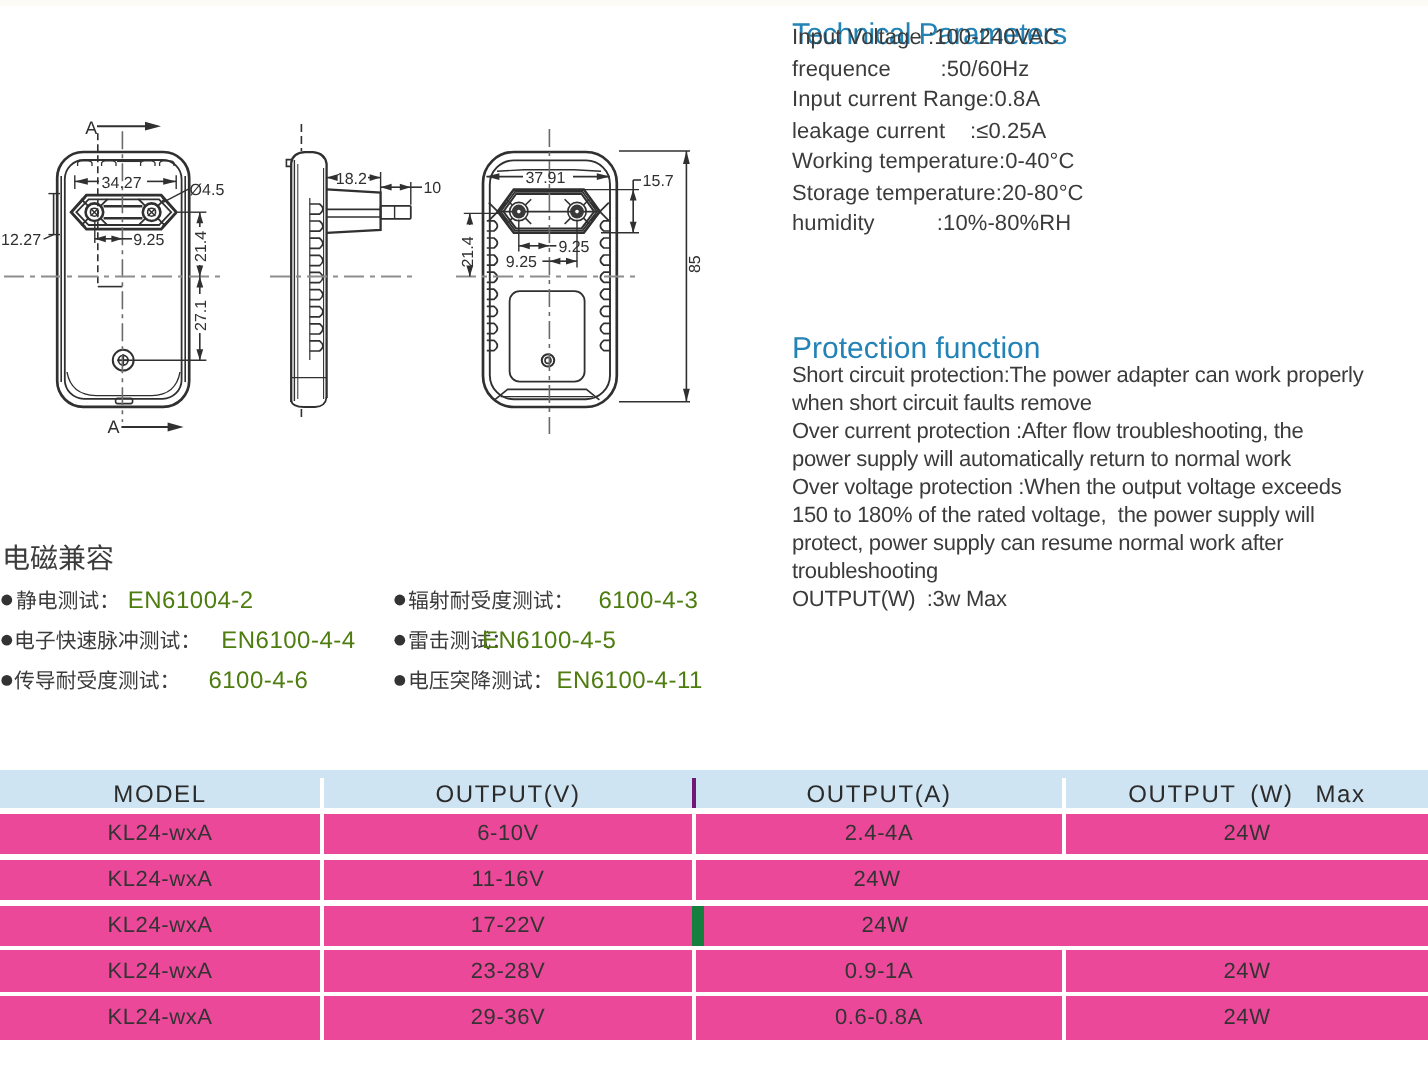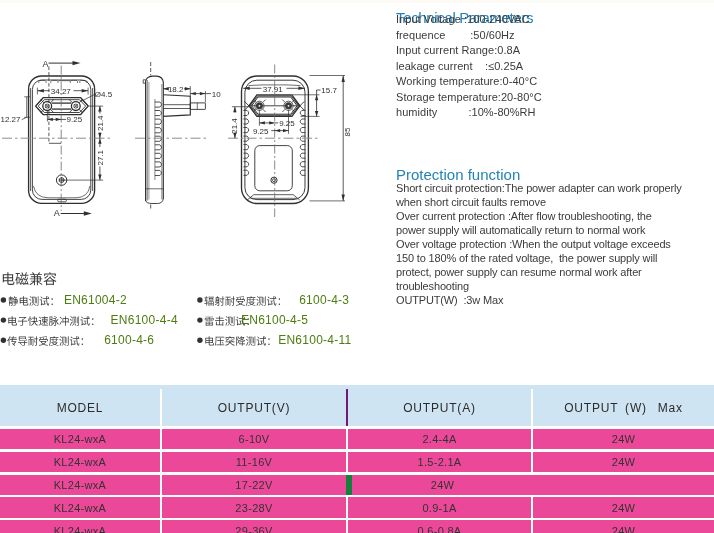--- a/index.html
+++ b/index.html
@@ -1,19 +1,19 @@
 <!DOCTYPE html>
 <html><head><meta charset="utf-8">
 <style>
 html,body{margin:0;padding:0;background:#fff}
 body{width:714px;height:533px;overflow:hidden;font-family:"Liberation Sans",sans-serif;-webkit-font-smoothing:antialiased}
 #page{position:relative;width:714px;height:533px}
 .h{position:absolute;left:396px;color:#2383b6;font-size:15px;white-space:pre}
 .blk{position:absolute;left:396px;color:#3b3b3b;font-size:11px;white-space:pre;letter-spacing:0.05px}
-.thead{display:flex;height:41px;background:#cfe4f2;color:#2b2b2b;font-size:12px;letter-spacing:0.8px;margin-bottom:2.8px;padding-top:4px;box-sizing:border-box}
+.thead{display:flex;height:19px;background:#cfe4f2;color:#2b2b2b;font-size:12px;letter-spacing:0.8px;margin-bottom:2.8px;padding-top:4px;box-sizing:border-box}
 .trow{display:flex;height:20.6px;background:#ec4899;color:#333;font-size:11px;letter-spacing:0.3px;margin-bottom:2.3px}
 .trow:last-child{height:22px}
 .easc{position:absolute;font-size:12px;letter-spacing:0.25px;color:#4d7c0f;white-space:pre}
 </style></head>
 <body>
 <div id="page">
 <div style="position:absolute;left:0;top:0;width:714px;height:3px;background:#fdfbf6"></div>
 <svg width="714" height="533" viewBox="0 0 714 533" style="position:absolute;left:0;top:0" font-family="'Liberation Sans', sans-serif">
       <rect x="28.6" y="76" width="66" height="127.4" rx="13" stroke="#303030" stroke-width="1.35" fill="none"></rect>
       <rect x="32.4" y="80" width="58.4" height="119.4" rx="9.5" stroke="#303030" stroke-width="0.9" fill="none"></rect>
@@ -411,21 +411,20 @@
       </div>
       <div class="trow">
         <div style="width:160px;border-right:2px solid #fff;display:flex;align-items:center;justify-content:center">KL24-wxA</div>
         <div style="width:184px;border-right:2px solid #fff;display:flex;align-items:center;justify-content:center">6-10V</div>
         <div style="width:183px;border-right:2px solid #fff;display:flex;align-items:center;justify-content:center">2.4-4A</div>
         <div style="width:181px;display:flex;align-items:center;justify-content:center">24W</div>
       </div>
       <div class="trow">
         <div style="width:160px;border-right:2px solid #fff;display:flex;align-items:center;justify-content:center">KL24-wxA</div>
         <div style="width:184px;border-right:2px solid #fff;display:flex;align-items:center;justify-content:center">11-16V</div>
-        <div style="width:183px;border-right:2px solid #fff;display:flex;align-items:center;justify-content:center">1.5-2.1A</div>
         <div style="width:181px;display:flex;align-items:center;justify-content:center">24W</div>
       </div>
       <div class="trow">
         <div style="width:160px;border-right:2px solid #fff;display:flex;align-items:center;justify-content:center">KL24-wxA</div>
         <div style="width:184px;border-right:6px solid #15803d;display:flex;align-items:center;justify-content:center">17-22V</div>
         <div style="width:181px;display:flex;align-items:center;justify-content:center">24W</div>
       </div>
       <div class="trow">
         <div style="width:160px;border-right:2px solid #fff;display:flex;align-items:center;justify-content:center">KL24-wxA</div>
         <div style="width:184px;border-right:2px solid #fff;display:flex;align-items:center;justify-content:center">23-28V</div>

